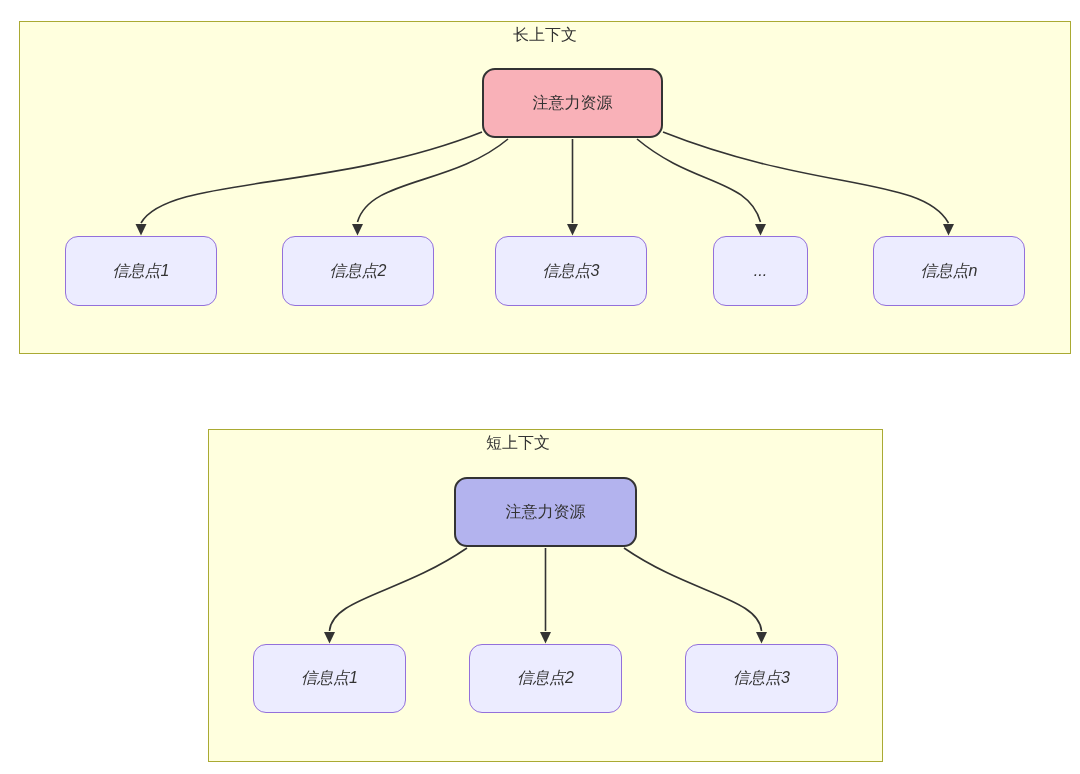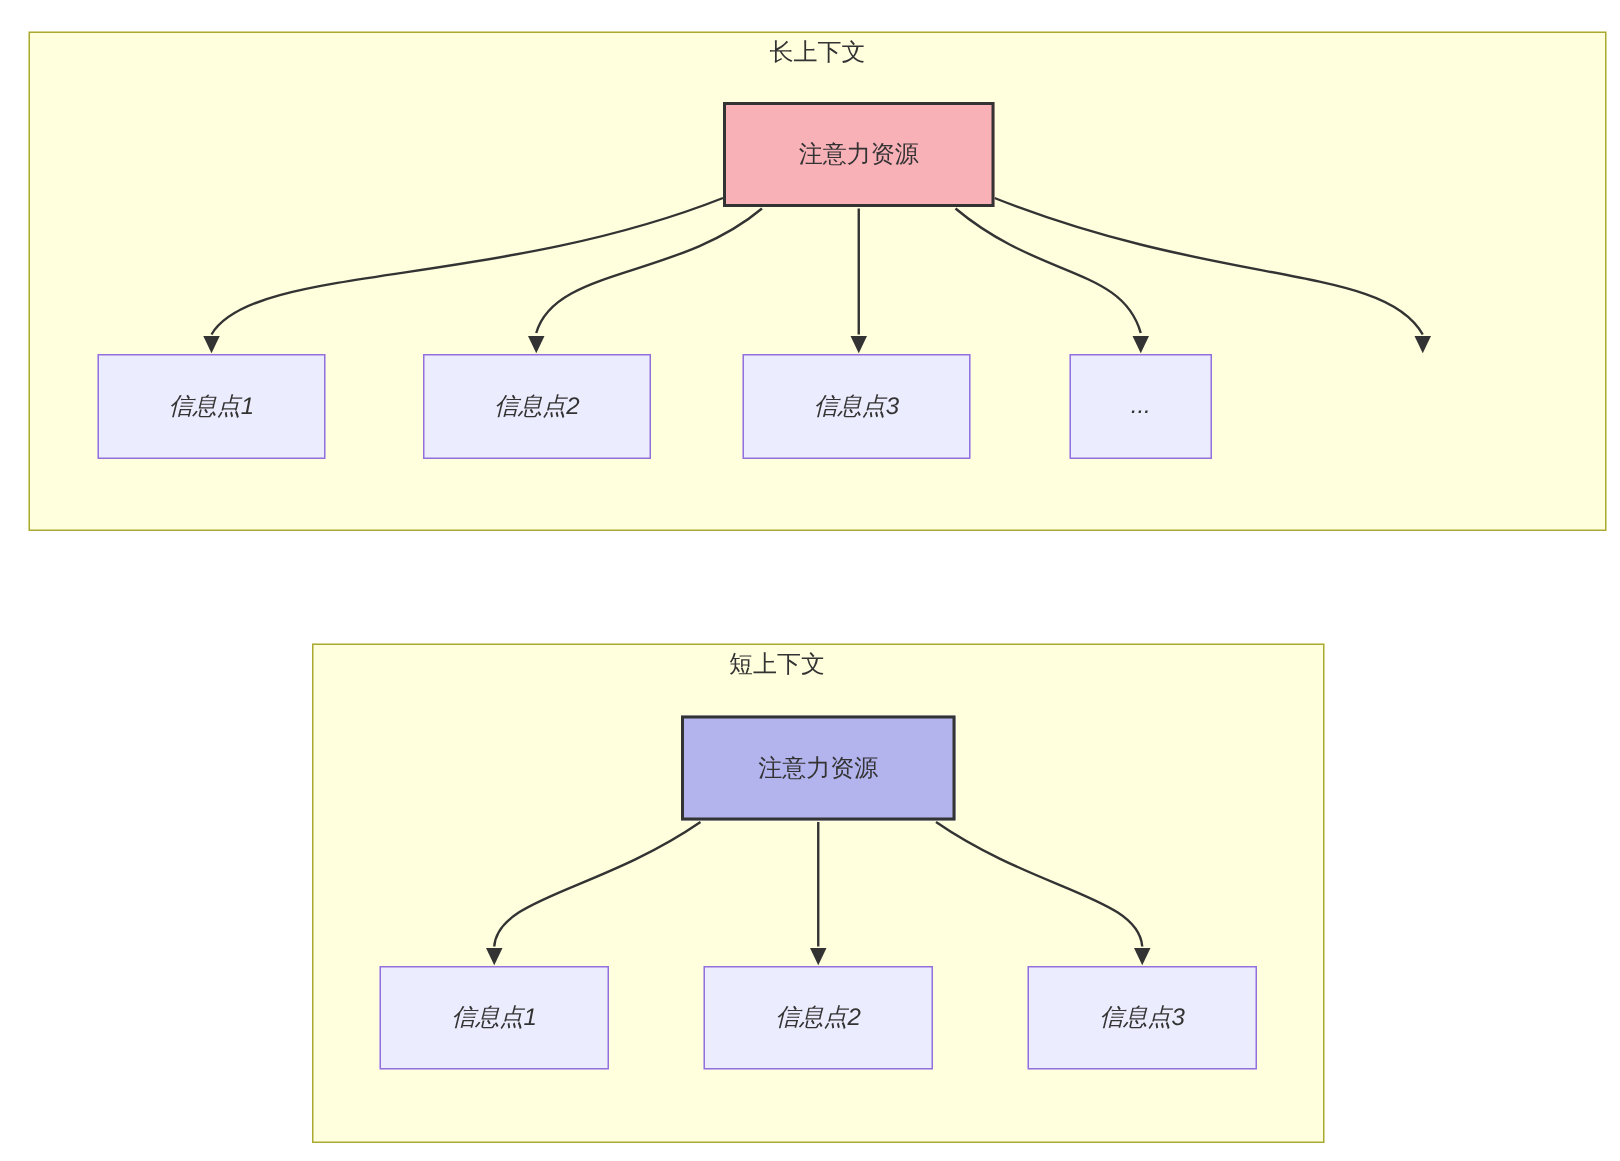--- a/index.html
+++ b/index.html
@@ -27,21 +27,21 @@
   .ctitle {
     position: absolute; z-index: 3; text-align: center;
     font-size: 16px; font-weight: 400; color: var(--text-color, #333333);
   }
   .ctitle.long  { left: 19px;  top: 25px;  width: 1052px; }
   .ctitle.short { left: 208px; top: 433px; width: 620px; }
   .node {
     position: absolute; box-sizing: border-box; z-index: 3;
     display: flex; align-items: center; justify-content: center;
     font-size: 16px; color: var(--text-color, #333333);
-    text-align: center; white-space: nowrap;
+    text-align: center; white-space: nowrap; border-radius: 13px;
   }
   .node.info {
     background: var(--node-fill, #ececff);
     border: 1px solid var(--node-border, #9370db);
     font-style: italic;
   }
   .node.source { border: 2px solid var(--edge-color, #333333); }
   .node.source.pink { background: var(--long-source-fill, #f9b1b8); }
   .node.source.blue { background: var(--short-source-fill, #b3b3ee); }
 
@@ -87,19 +87,20 @@
   </svg>
 
   <div class="ctitle long">长上下文</div>
   <div class="ctitle short">短上下文</div>
 
   <div class="node source pink n-long-src">注意力资源</div>
   <div class="node info n-t1">信息点1</div>
   <div class="node info n-t2">信息点2</div>
   <div class="node info n-t3">信息点3</div>
   <div class="node info n-t4">...</div>
+  <div class="node info n-t5">信息点n</div>
 
   <div class="node source blue n-short-src">注意力资源</div>
   <div class="node info n-b1">信息点1</div>
   <div class="node info n-b2">信息点2</div>
   <div class="node info n-b3">信息点3</div>
 
 </div>
 
 </body></html>

